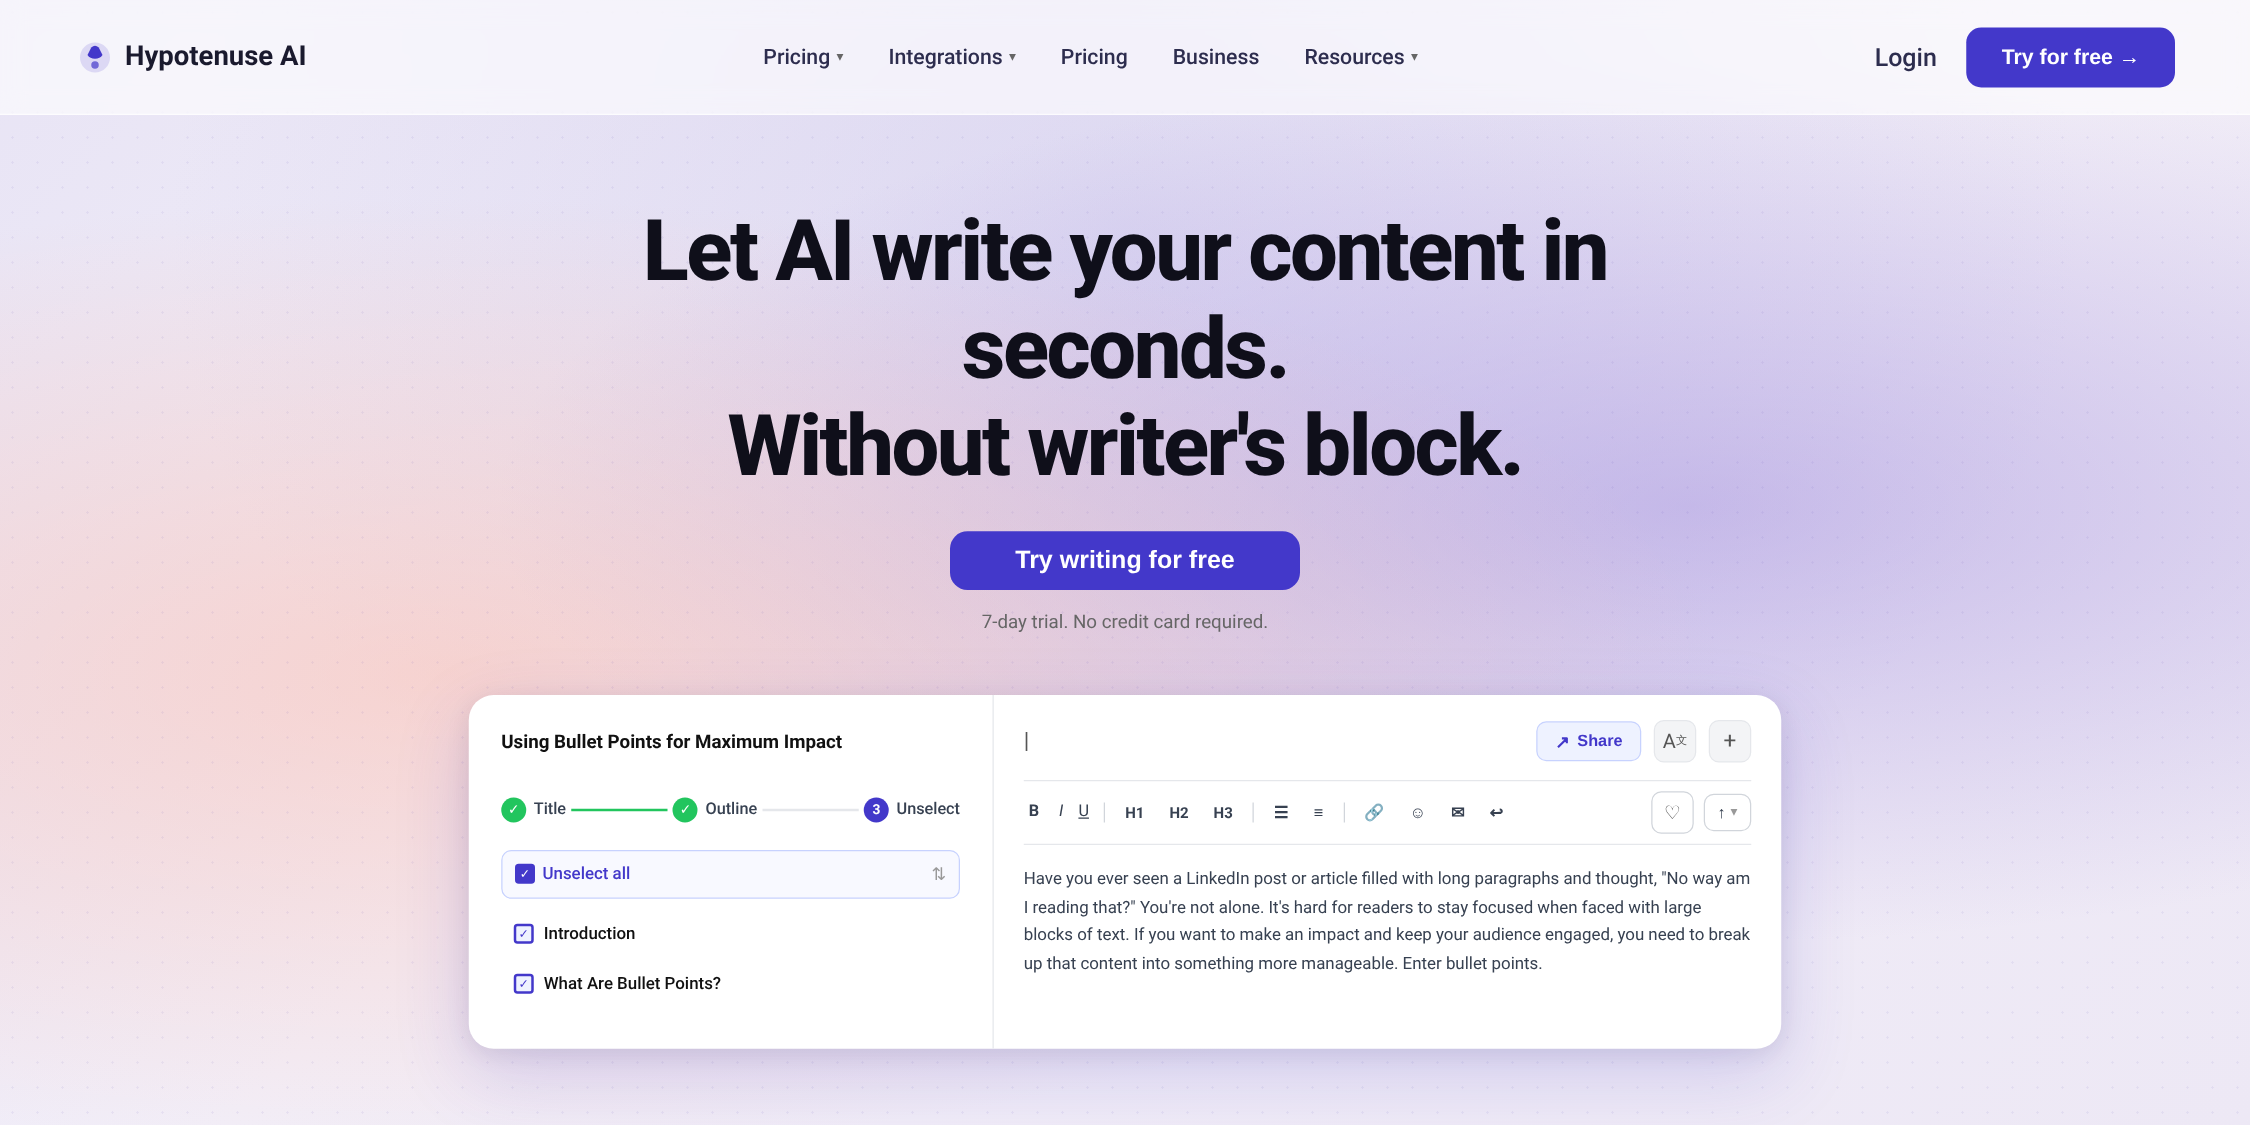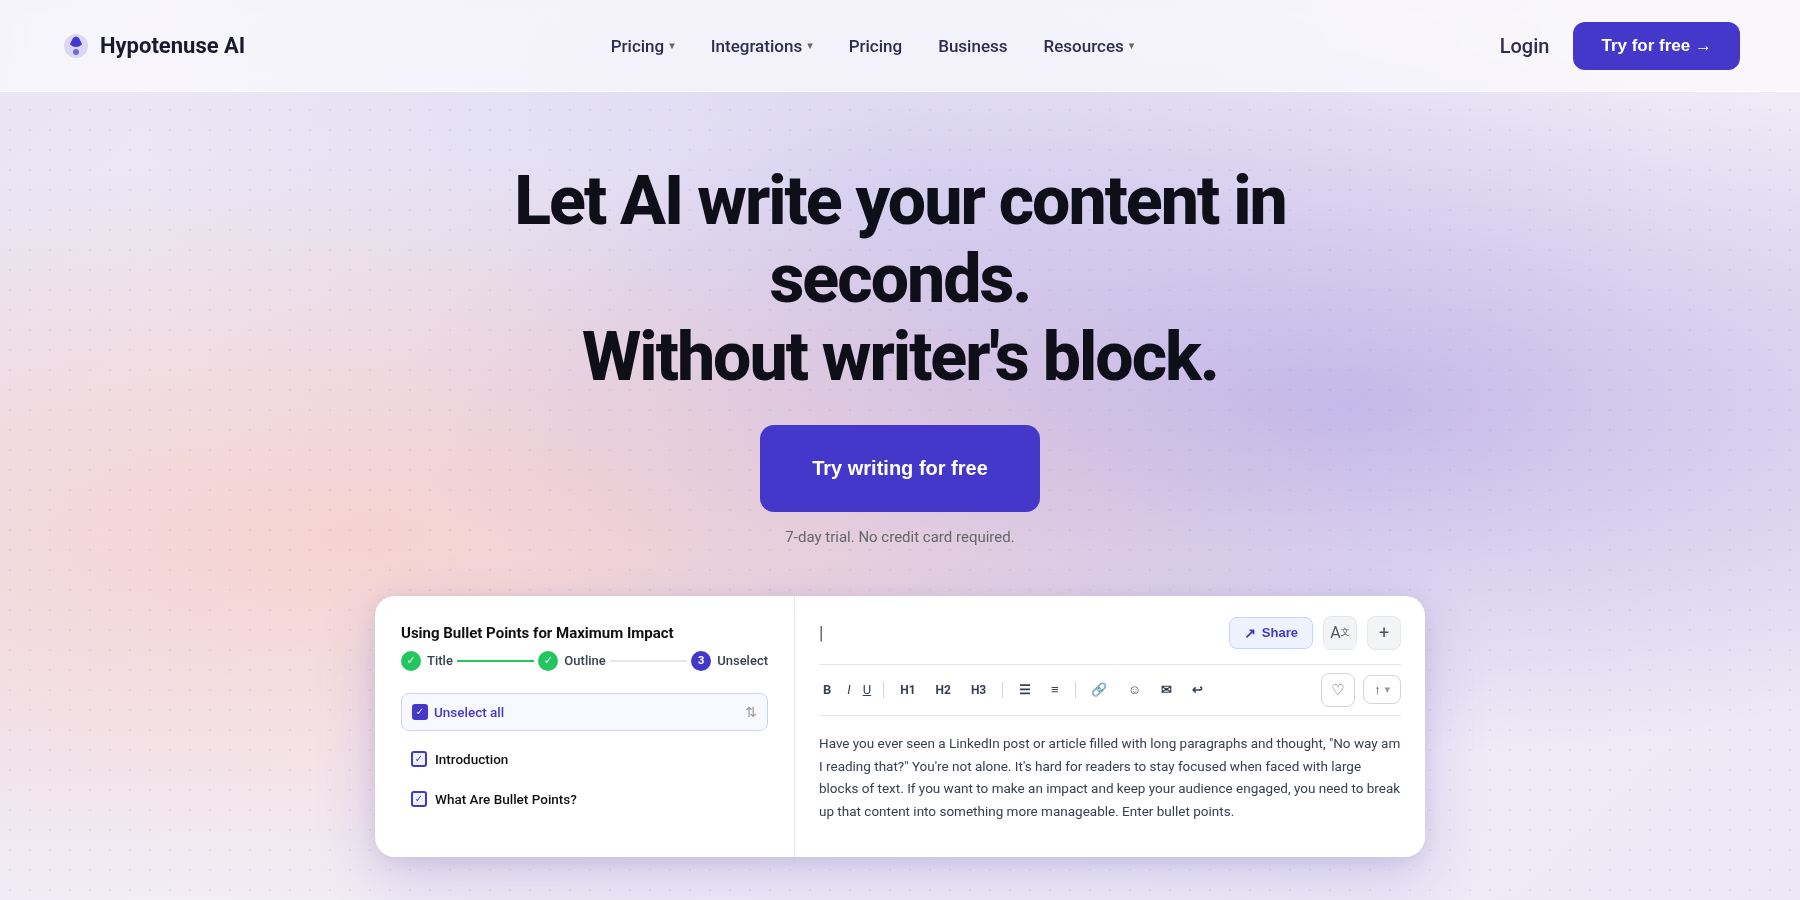--- a/index.html
+++ b/index.html
@@ -135,21 +135,21 @@
       line-height: 1.65;
       max-width: 780px;
       margin-bottom: 42px;
     }
 
     .cta-btn {
       background: #4338ca;
       color: white;
       border: none;
       border-radius: 14px;
-      padding: 32px 52px;
+      padding: 12px 52px;
       font-size: 20px;
       font-weight: 700;
       cursor: pointer;
       margin-bottom: 16px;
     }
 
     .trial-text {
       font-size: 15px;
       color: #666;
     }
@@ -178,21 +178,21 @@
       width: 420px;
       border-right: 1px solid #e5e7eb;
       padding: 28px 26px;
       flex-shrink: 0;
     }
 
     .demo-topic {
       font-size: 15px;
       font-weight: 700;
       color: #111;
-      margin-bottom: 9px;
+      margin-bottom: 36px;
     }
 
     .steps-row {
       display: flex;
       align-items: center;
       gap: 0;
       margin-bottom: 22px;
     }
 
     .step {

